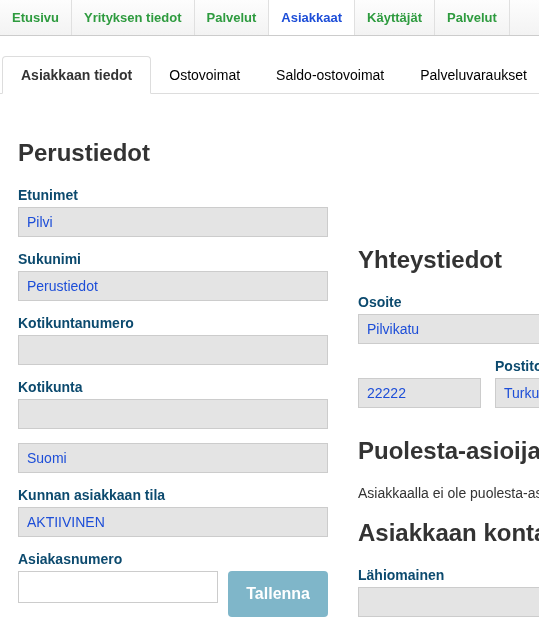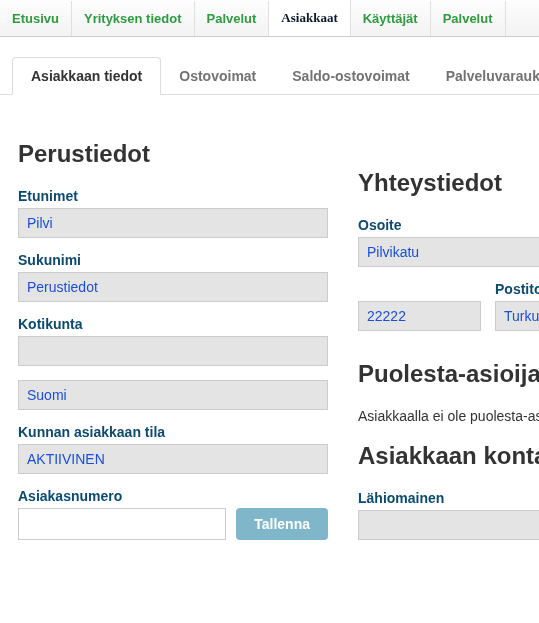--- a/index.html
+++ b/index.html
@@ -21,39 +21,37 @@
     padding: 10px 12px;
     font-weight: bold;
     font-size: 13px;
     color: #2e9b3f;
     border-right: 1px solid #e0e0e0;
     background: linear-gradient(#fdfdfd, #f3f3f3);
     cursor: pointer;
     white-space: nowrap;
   }
   .topnav .tab.active {
-    color: #0f172a;
-    background: #fff;
-    font-family: Liberation Serif, serif;
+    color: #1d4ed8;
+    background: #fff;
   }
   
   .subtabs {
     display: flex;
     border-bottom: 1px solid #ddd;
     margin-top: 20px;
-    padding-left: 12px;
+    padding-left: 2px;
     gap: 0;
   }
   .subtabs .stab {
     padding: 10px 18px;
     font-size: 14px;
-    color: #737373;
+    color: #000000;
     cursor: pointer;
     white-space: nowrap;
-    font-weight: bold;
   }
   .subtabs .stab.active {
     color: #333;
     font-weight: bold;
     border: 1px solid #ddd;
     border-bottom: 1px solid #fff;
     border-radius: 4px 4px 0 0;
     margin-bottom: -1px;
     background: #fff;
   }
@@ -98,22 +96,22 @@
     padding: 6px 8px;
     font-size: 14px;
     min-height: 32px;
     background: #fff;
   }
   .btn {
     background: #7fb6c9;
     color: #fff;
     border: none;
     border-radius: 4px;
-    padding: 8px 18px;
-    font-size: 14px;
+    padding: 14px 18px;
+    font-size: 16px;
     font-weight: bold;
     cursor: pointer;
   }
   .note {
     font-size: 14px;
     color: #333;
     margin: 6px 0 18px 0;
   }
 </style>
 </head>
@@ -143,20 +141,24 @@
     <div class="field">
       <label>Etunimet</label>
       <div class="input">Pilvi</div>
     </div>
 
     <div class="field">
       <label>Sukunimi</label>
       <div class="input">Perustiedot</div>
     </div>
 
+    <div class="field">
+      <label>Kotikuntanumero</label>
+      <div class="input"></div>
+    </div>
 
     <div class="field">
       <label>Kotikunta</label>
       <div class="input"></div>
     </div>
 
     <div class="field">
       <div class="input">Suomi</div>
     </div>
 

